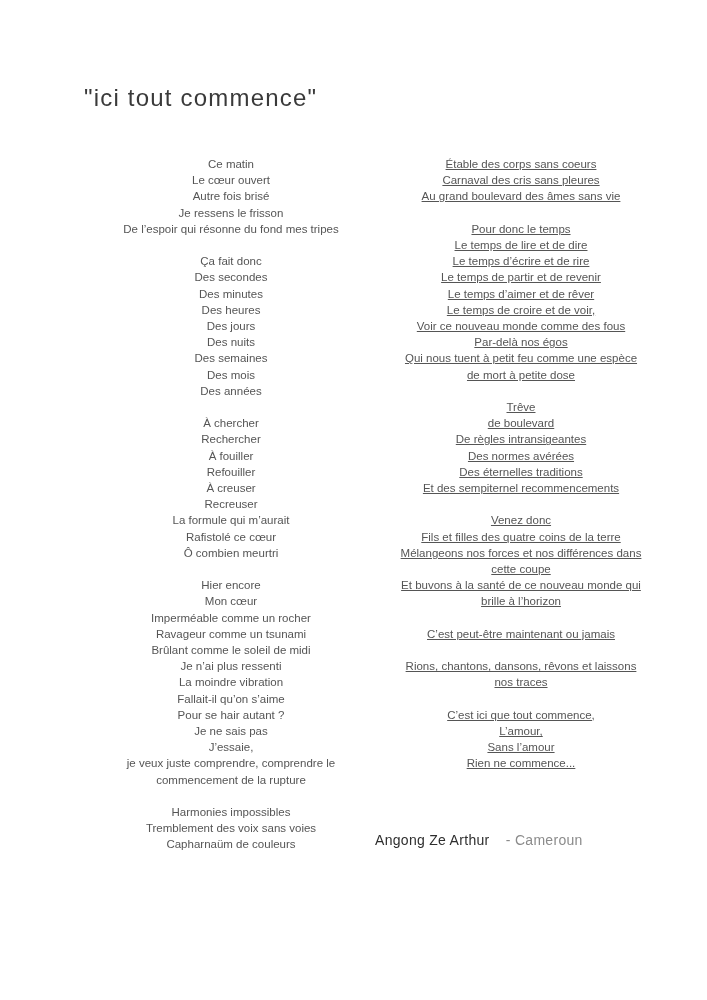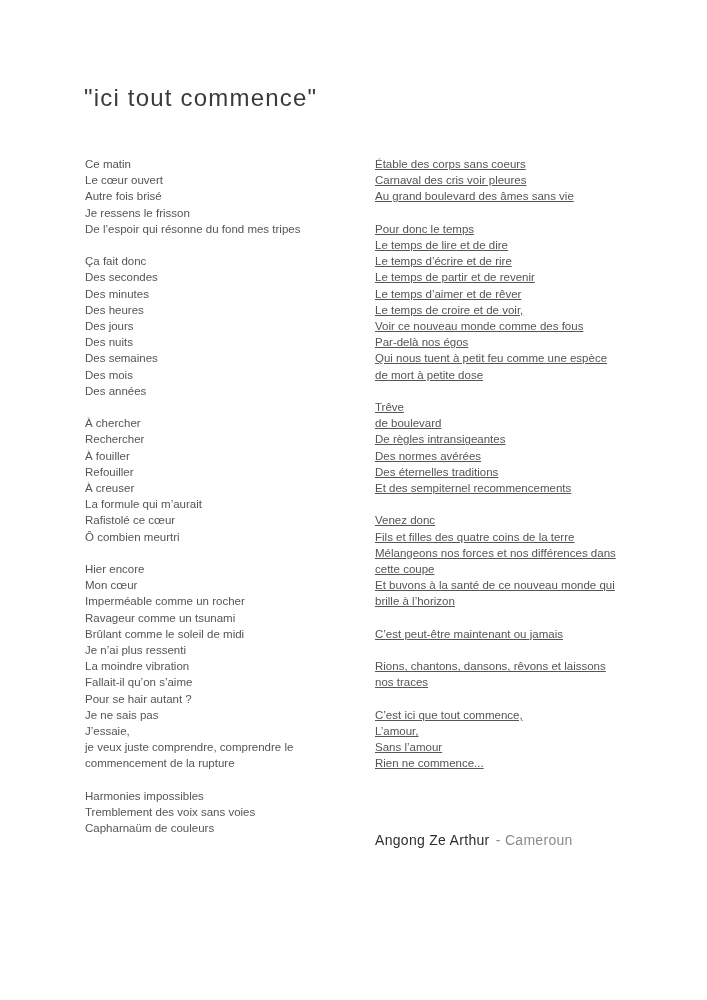--- a/index.html
+++ b/index.html
@@ -33,33 +33,33 @@
     position: absolute;
     top: 156px;
     width: 292px;
     font-size: 11.5px;
     line-height: 16.2px;
     font-weight: 400;
     color: #555555;
   }
   .col-left  { left: 85px;  }
   .col-right { left: 375px; text-decoration: underline; }
-  .stanza { margin: 0 0 16.2px 0; }
+  .stanza { margin: 0 0 16.2px 0; text-align: center; }
   .line { white-space: nowrap; }
   .signature {
     position: absolute;
     left: 375px;
     top: 832px;
     font-size: 14px;
     letter-spacing: 0.3px;
     color: #2e2e2e;
   }
   .signature .origin {
     color: #8b8b8b;
-    margin-left: 2px;
+    margin-left: 12px;
   }
 </style>
 </head>
 <body>
 
 <div class="page">
 
   <h1 class="title">"ici tout commence"</h1>
 
   <div class="col col-left" id="col-left">
@@ -80,20 +80,21 @@
         <div class="line">Des semaines</div>
         <div class="line">Des mois</div>
         <div class="line">Des années</div>
       </div>
       <div class="stanza">
         <div class="line">À chercher</div>
         <div class="line">Rechercher</div>
         <div class="line">À fouiller</div>
         <div class="line">Refouiller</div>
         <div class="line">À creuser</div>
+        <div class="line">Recreuser</div>
         <div class="line">La formule qui m’aurait</div>
         <div class="line">Rafistolé ce cœur</div>
         <div class="line">Ô combien meurtri</div>
       </div>
       <div class="stanza">
         <div class="line">Hier encore</div>
         <div class="line">Mon cœur</div>
         <div class="line">Imperméable comme un rocher</div>
         <div class="line">Ravageur comme un tsunami</div>
         <div class="line">Brûlant comme le soleil de midi</div>
@@ -109,21 +110,21 @@
       <div class="stanza">
         <div class="line">Harmonies impossibles</div>
         <div class="line">Tremblement des voix sans voies</div>
         <div class="line">Capharnaüm de couleurs</div>
       </div>
     </div>
 
   <div class="col col-right" id="col-right">
       <div class="stanza">
         <div class="line">Étable des corps sans coeurs</div>
-        <div class="line">Carnaval des cris voir pleures</div>
+        <div class="line">Carnaval des cris sans pleures</div>
         <div class="line">Au grand boulevard des âmes sans vie</div>
       </div>
       <div class="stanza">
         <div class="line">Pour donc le temps</div>
         <div class="line">Le temps de lire et de dire</div>
         <div class="line">Le temps d’écrire et de rire</div>
         <div class="line">Le temps de partir et de revenir</div>
         <div class="line">Le temps d’aimer et de rêver</div>
         <div class="line">Le temps de croire et de voir,</div>
         <div class="line">Voir ce nouveau monde comme des fous</div>

